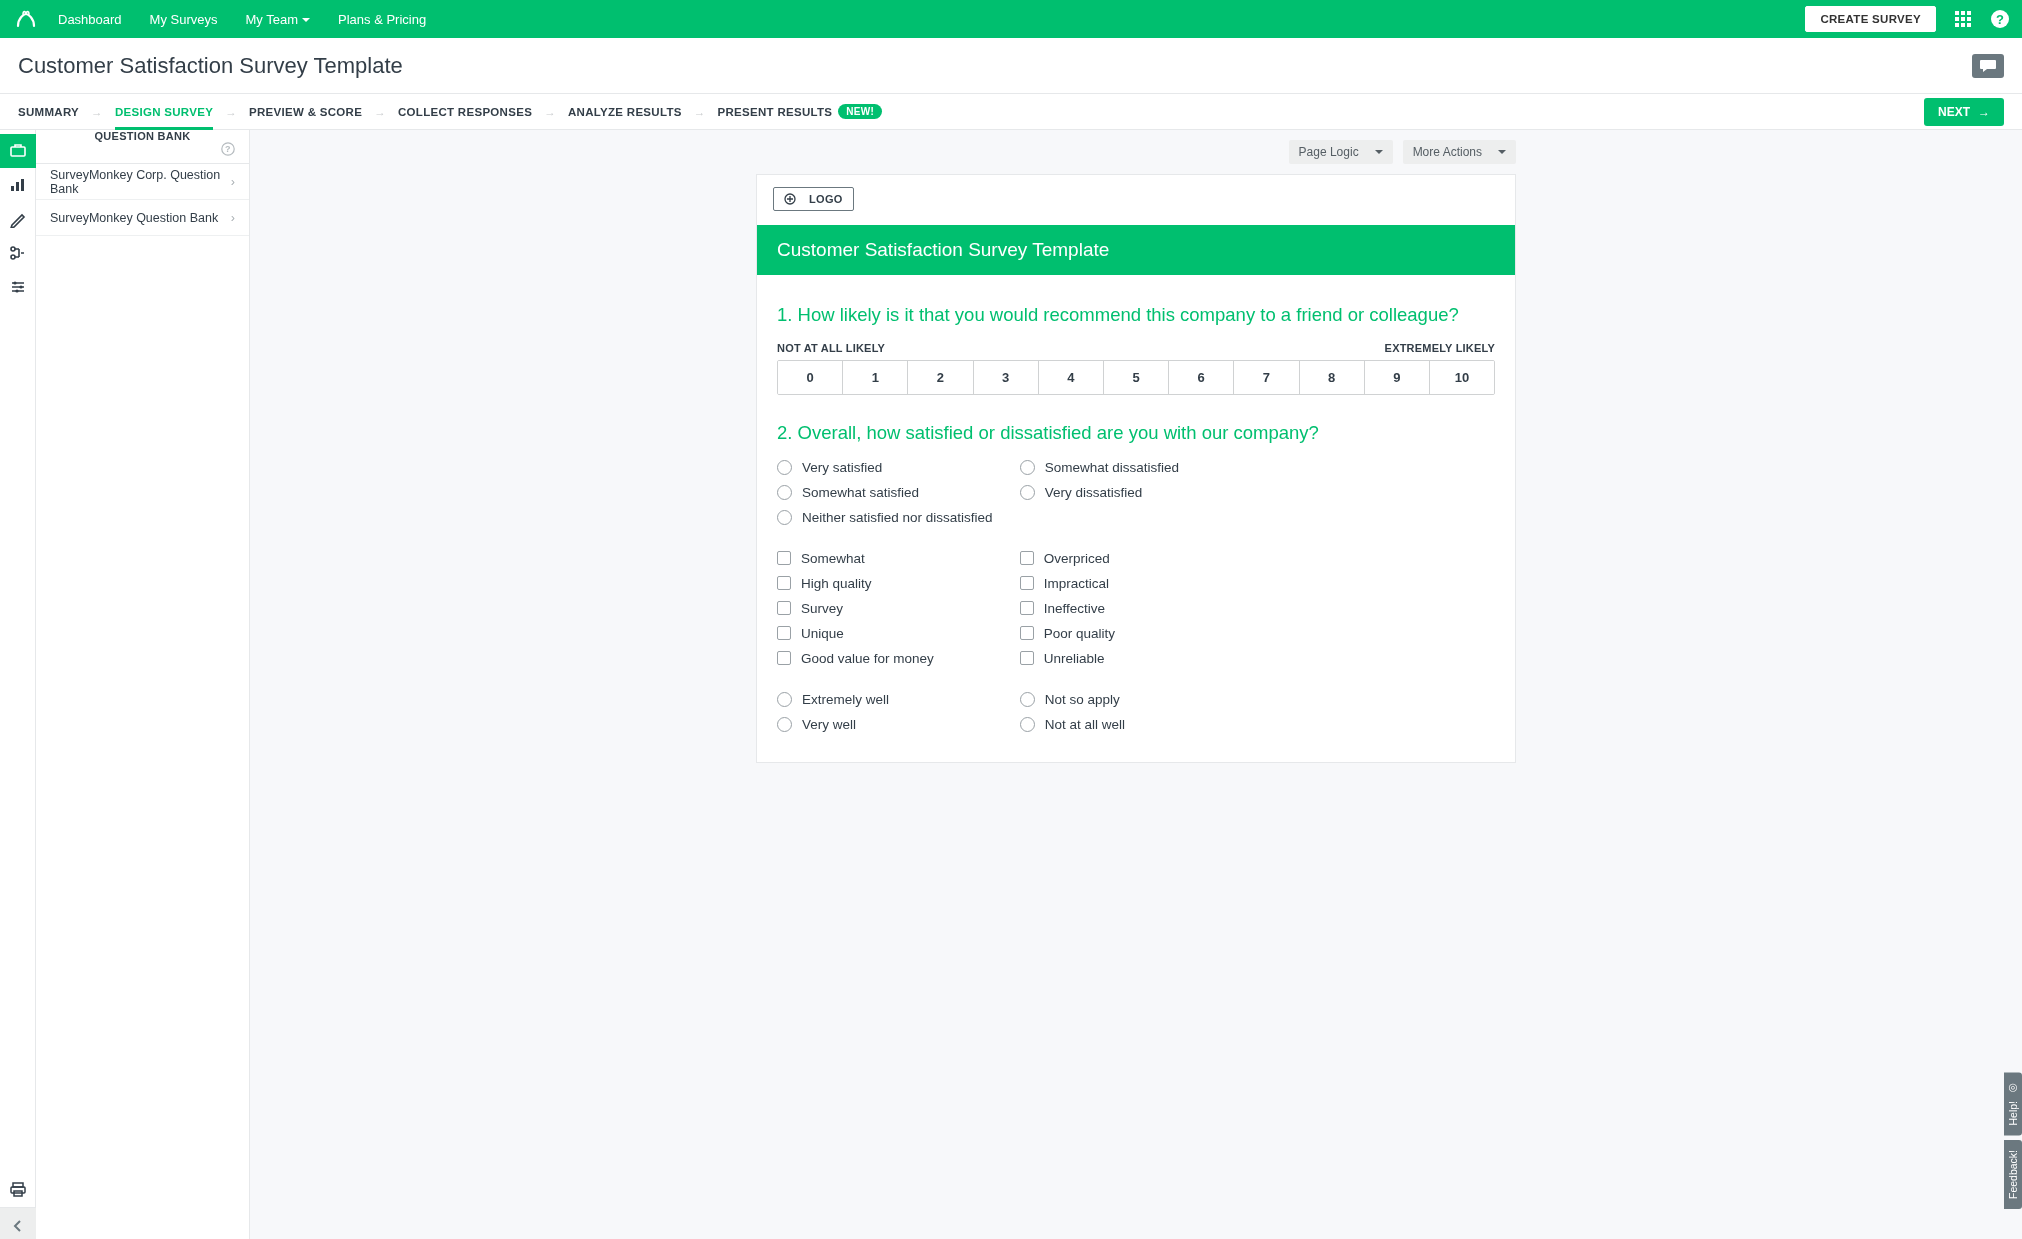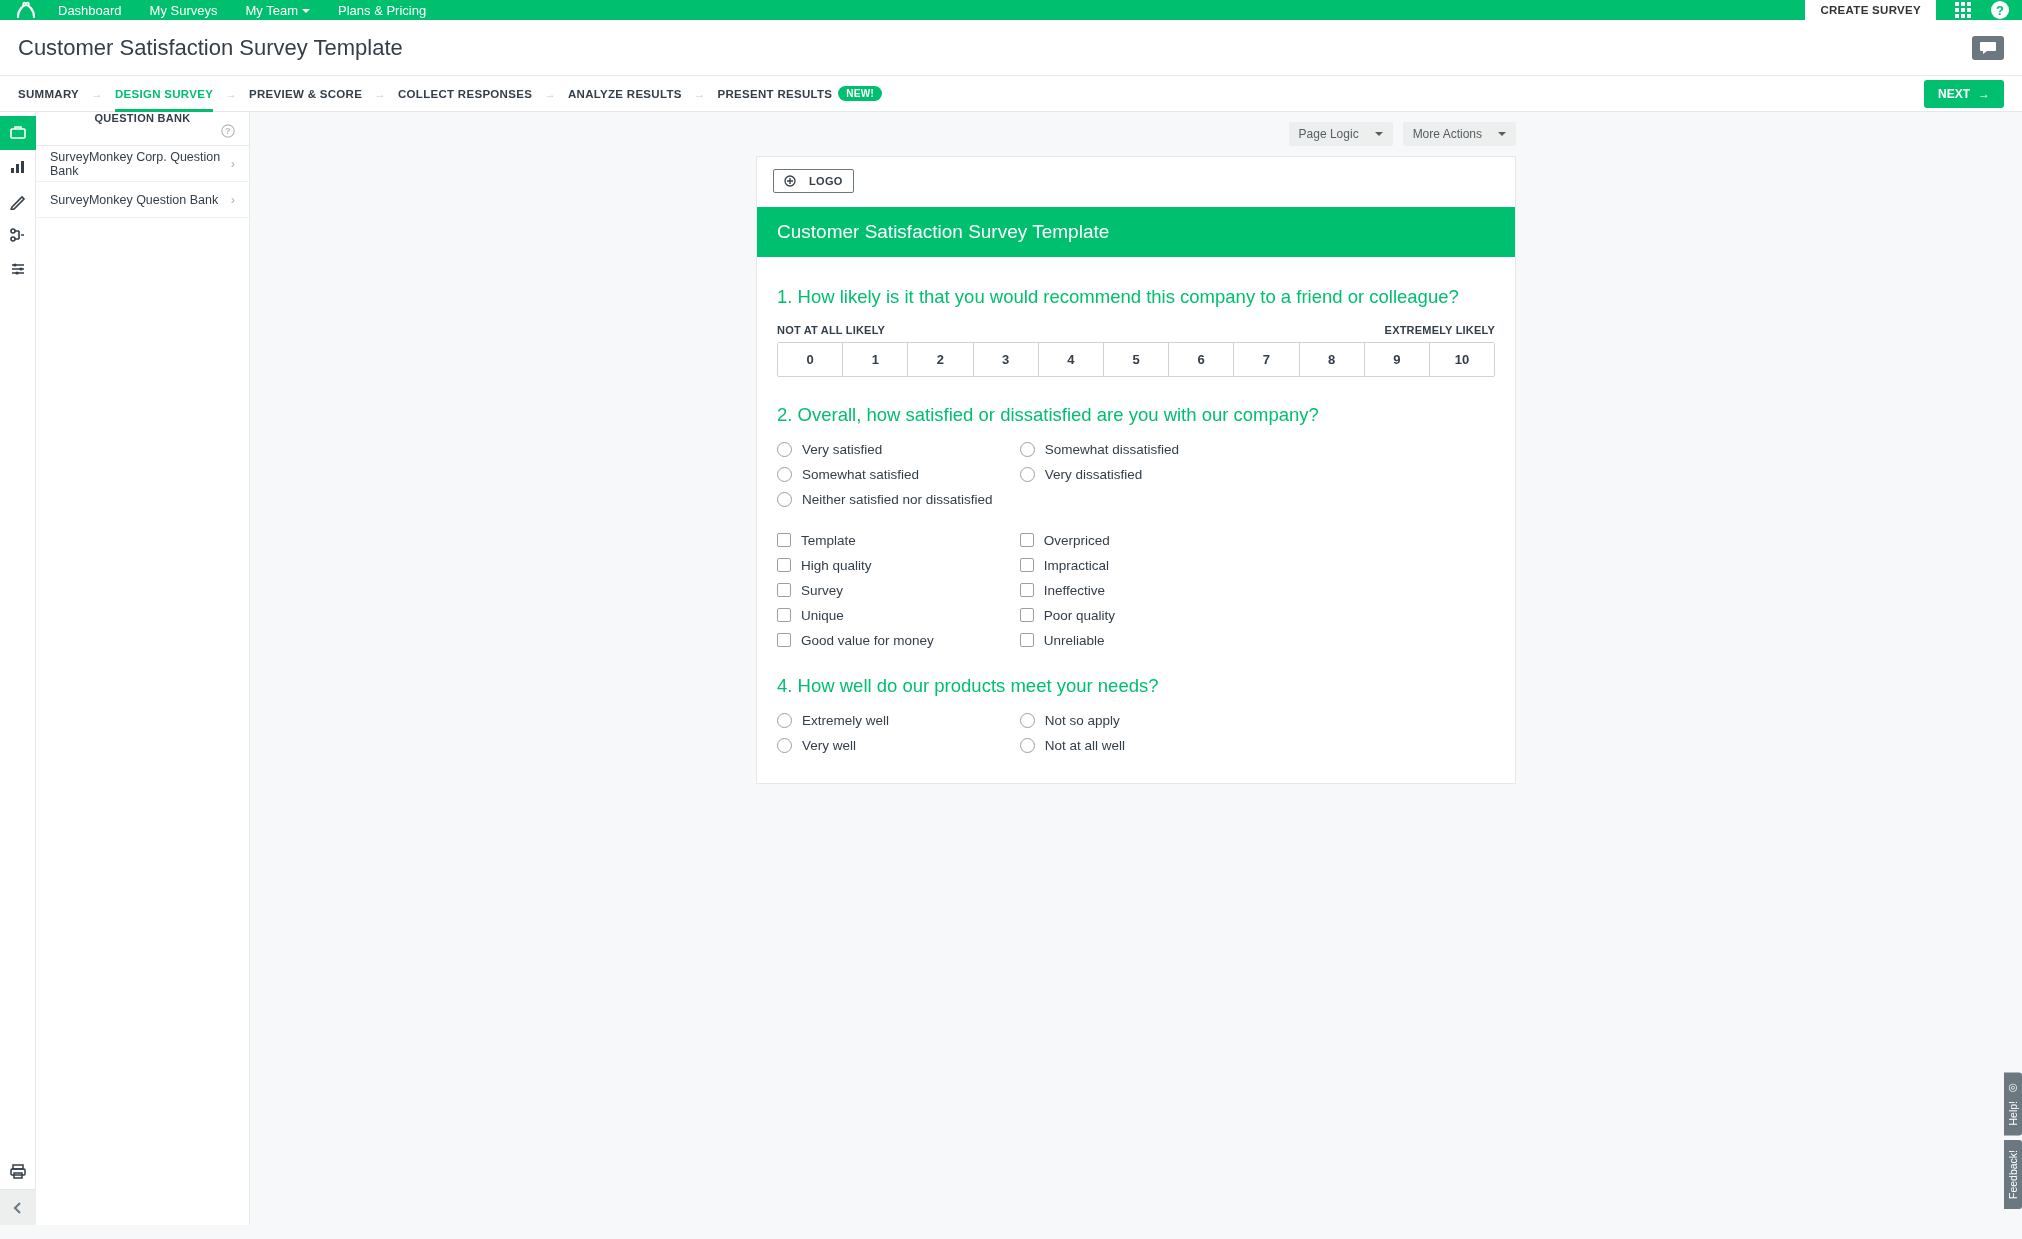--- a/index.html
+++ b/index.html
@@ -17,21 +17,21 @@
     font-family: "Helvetica Neue", Arial, sans-serif;
     color: var(--text);
     background: var(--panel-bg);
     font-size: 14px;
     overflow: hidden;
   }
 
   
   .topbar {
     background: var(--green);
-    height: 20px;
+    height: 38px;
     display: flex;
     align-items: center;
     padding: 0 12px;
     color: #fff;
     font-size: 13px;
     font-weight: 500;
   }
   .topbar .brand {
     width: 28px; height: 20px;
     margin-right: 18px;
@@ -461,21 +461,21 @@
                   <span>Very dissatisfied</span>
                 </div>
               <div></div>
             </div>
           </div>
 
           <div class="question">
             <div class="options-2col" style="grid-template-rows:repeat(5,auto); grid-auto-flow:column;">
               <div class="option">
                   <span class="check"></span>
-                  <span>Template</span>
+                  <span>Somewhat</span>
                 </div>
               <div class="option">
                   <span class="check"></span>
                   <span>High quality</span>
                 </div>
               <div class="option">
                   <span class="check"></span>
                   <span>Survey</span>
                 </div>
               <div class="option">
@@ -503,24 +503,20 @@
                   <span>Poor quality</span>
                 </div>
               <div class="option">
                   <span class="check"></span>
                   <span>Unreliable</span>
                 </div>
             </div>
           </div>
 
           <div class="question">
-            <h3 class="q-title">
-              <span>4.</span>
-              <span>How well do our products meet your needs?</span>
-            </h3>
             <div class="options-2col" style="grid-template-rows:auto auto; grid-auto-flow:column;">
               <div class="option">
                   <span class="radio"></span>
                   <span>Extremely well</span>
                 </div>
               <div class="option">
                   <span class="radio"></span>
                   <span>Very well</span>
                 </div>
               <div class="option">

